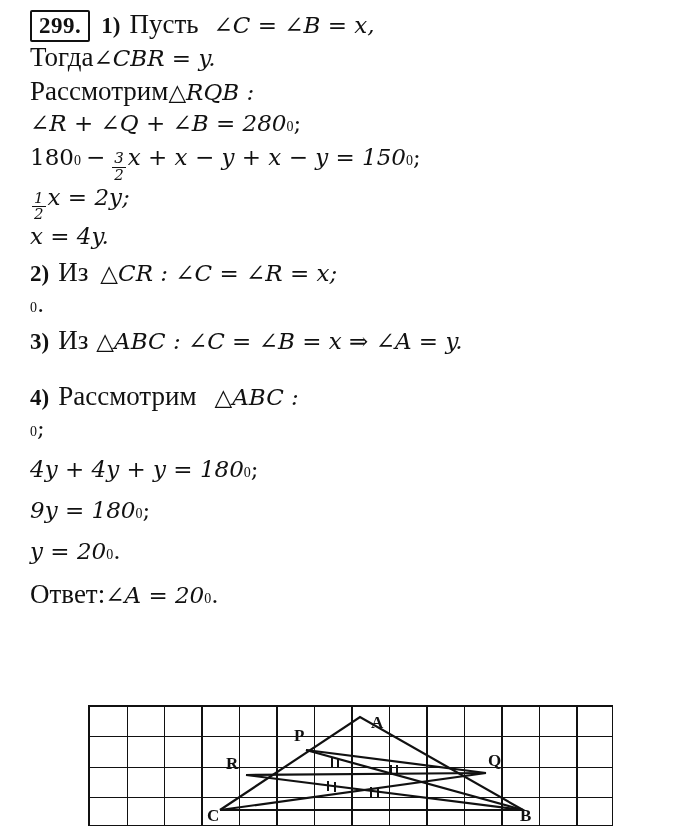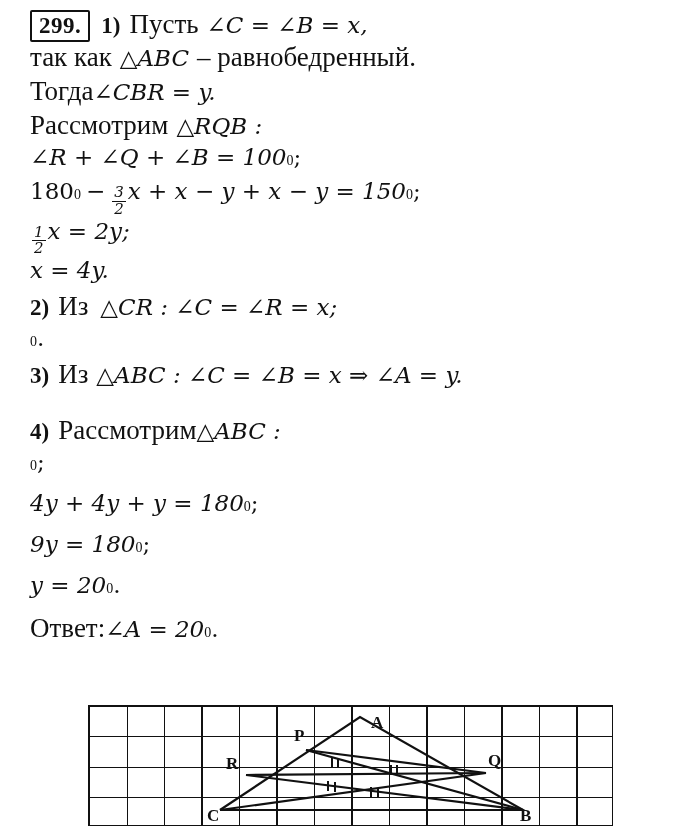--- a/index.html
+++ b/index.html
@@ -122,41 +122,36 @@
 <body>
 
 <div class="page">
 
   <div class="solution">
 
     <div class="line">
       <span class="task-num">299.</span>
       <span class="step">1)</span>
       <span class="txt">Пусть</span>
-      <span class="math" style="margin-left:8px">∠C = ∠B = x,</span>
-    </div>
-
-    <div class="line">
-      <span class="txt">так как</span>
-      <span class="math" style="margin-left:8px">△ABC</span>
-      <span class="txt" style="margin-left:8px">– равнобедренный.</span>
-    </div>
+      <span class="math" style="margin-left:15px">∠C = ∠B = x,</span>
+    </div>
+
 
     <div class="line">
       <span class="txt">Тогда</span>
       <span class="math" style="margin-left:0">∠CBR = y.</span>
     </div>
 
     <div class="line">
       <span class="txt">Рассмотрим</span>
-      <span class="math" style="margin-left:8px">△RQB :</span>
-    </div>
-
-    <div class="line">
-      <span class="math">∠R + ∠Q + ∠B = 100</span>
+      <span class="math" style="margin-left:0">△RQB :</span>
+    </div>
+
+    <div class="line">
+      <span class="math">∠R + ∠Q + ∠B = 280</span>
         <sup class="deg">0</sup>
         <span class="mathup">;</span>
     </div>
 
     <div class="line">
       <span class="mathup">180</span>
         <sup class="deg">0</sup>
       <span class="mathup" style="margin:0 5px">−</span>
       <span class="frac">
         <span class="num">3</span>
@@ -194,21 +189,21 @@
       <span class="step">3)</span>
       <span class="txt">Из</span>
       <span class="math" style="margin-left:8px">△ABC : ∠C = ∠B = x ⇒ ∠A = y.</span>
     </div>
 
     <div class="gap-big"></div>
 
     <div class="line">
       <span class="step">4)</span>
       <span class="txt">Рассмотрим</span>
-      <span class="math" style="margin-left:0">△ABC :</span>
+      <span class="math" style="margin-left:18px">△ABC :</span>
     </div>
 
     <div class="line" style="min-height:41px">
         <sup class="deg">0</sup>
         <span class="mathup">;</span>
     </div>
 
     <div class="line" style="min-height:41px">
       <span class="math">4y + 4y + y = 180</span>
         <sup class="deg">0</sup>

